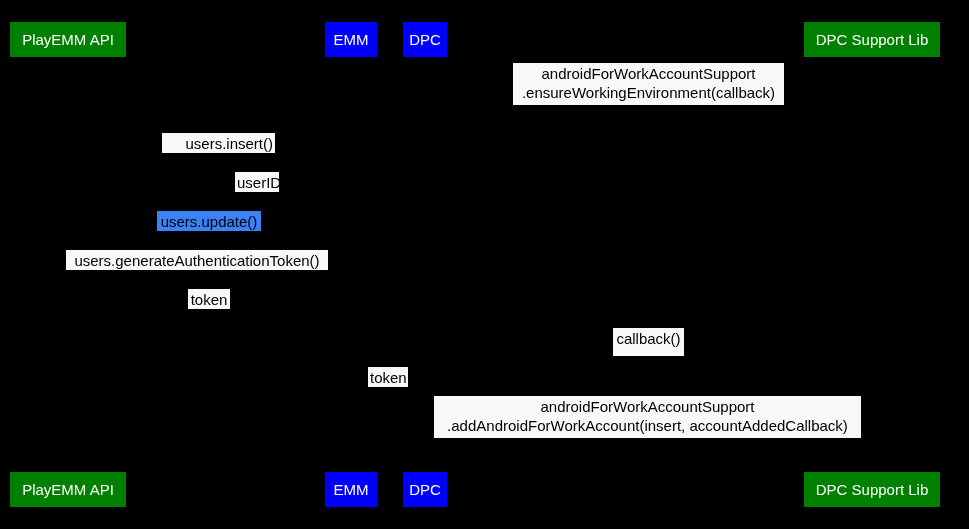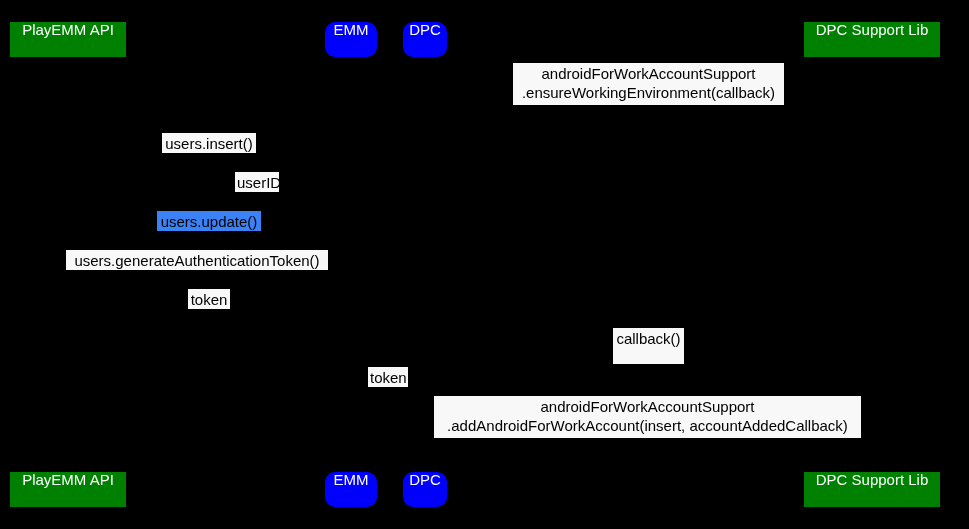--- a/index.html
+++ b/index.html
@@ -11,30 +11,30 @@
     position: relative;
     width: 969px;
     height: 529px;
     background: #000000;
     overflow: hidden;
     font-family: "Liberation Sans", sans-serif;
   }
   .participant {
     position: absolute;
     display: flex;
-    align-items: flex-start;
+    align-items: center;
     justify-content: center;
     color: #ffffff;
     font-size: 15px;
     line-height: 1;
     white-space: nowrap;
     box-sizing: border-box;
   }
   .participant.green { background: #008000; }
-  .participant.blue  { background: #0000ff; border-radius: 10px; }
+  .participant.blue  { background: #0000ff; }
 
   .lifeline {
     position: absolute;
     width: 1px;
     background: #000000;
   }
 
   .msg-label {
     position: absolute;
     background: #f8f8f8;
@@ -83,28 +83,28 @@
     </div>
     <div class="participant green" style="left: 804px; top: 22px; width: 136px; height: 35px; background: rgb(0, 128, 0); color: rgb(255, 255, 255);">
       <span>DPC Support Lib</span>
     </div>
     <div class="participant green" style="left: 804px; top: 472px; width: 136px; height: 35px; background: rgb(0, 128, 0); color: rgb(255, 255, 255);">
       <span>DPC Support Lib</span>
     </div>
     <div class="msg-arrow" style="left: 425px; width: 447px; top: 106px;"></div>
     <div class="msg-label two-line" style="left: 513px; top: 63px; width: 271px; height: 42px; background: rgb(248, 248, 248); color: rgb(0, 0, 0);"><div>androidForWorkAccountSupport</div><div>.ensureWorkingEnvironment(callback)</div></div>
     <div class="msg-arrow" style="left: 68px; width: 283px; top: 154px;"></div>
-    <div class="msg-label" style="left: 162px; top: 133px; width: 94px; height: 20px; background: rgb(248, 248, 248); color: rgb(0, 0, 0);"><div>users.insert()</div></div>
+    <div class="msg-label" style="left: 162px; top: 133px; width: 113px; height: 20px; background: rgb(248, 248, 248); color: rgb(0, 0, 0); text-align: right;"><div>users.insert()</div></div>
     <div class="msg-arrow" style="left: 68px; width: 283px; top: 193px;"></div>
     <div class="msg-label" style="left: 187px; top: 172px; width: 44px; height: 20px; background: rgb(248, 248, 248); color: rgb(0, 0, 0); margin-left: 48px;"><div>userID</div></div>
     <div class="msg-arrow" style="left: 68px; width: 283px; top: 232px;"></div>
     <div class="msg-label" style="left: 157px; top: 211px; width: 104px; height: 20px; background: #3b82f6; color: rgb(0, 0, 0);"><div>users.update()</div></div>
     <div class="msg-arrow" style="left: 68px; width: 283px; top: 271px;"></div>
     <div class="msg-label" style="left: 66px; top: 250px; width: 262px; height: 20px; background: rgb(248, 248, 248); color: rgb(0, 0, 0);"><div>users.generateAuthenticationToken()</div></div>
     <div class="msg-arrow" style="left: 68px; width: 283px; top: 310px;"></div>
     <div class="msg-label" style="left: 188px; top: 289px; width: 42px; height: 20px; background: rgb(248, 248, 248); color: rgb(0, 0, 0);"><div>token</div></div>
     <div class="msg-arrow" style="left: 425px; width: 447px; top: 349px;"></div>
-    <div class="msg-label" style="left: 613px; top: 328px; width: 71px; height: 36px; background: rgb(248, 248, 248); color: rgb(0, 0, 0);"><div>callback()</div></div>
+    <div class="msg-label" style="left: 613px; top: 328px; width: 71px; height: 28px; background: rgb(248, 248, 248); color: rgb(0, 0, 0);"><div>callback()</div></div>
     <div class="msg-arrow" style="left: 351px; width: 74px; top: 388px;"></div>
     <div class="msg-label" style="left: 368px; top: 367px; width: 40px; height: 20px; background: rgb(248, 248, 248); color: rgb(0, 0, 0);"><div>token</div></div>
     <div class="msg-arrow" style="left: 425px; width: 447px; top: 439px;"></div>
     <div class="msg-label two-line" style="left: 434px; top: 396px; width: 427px; height: 42px; background: rgb(248, 248, 248); color: rgb(0, 0, 0);"><div>androidForWorkAccountSupport</div><div>.addAndroidForWorkAccount(insert, accountAddedCallback)</div></div>
   </div>
 
 </body></html>

